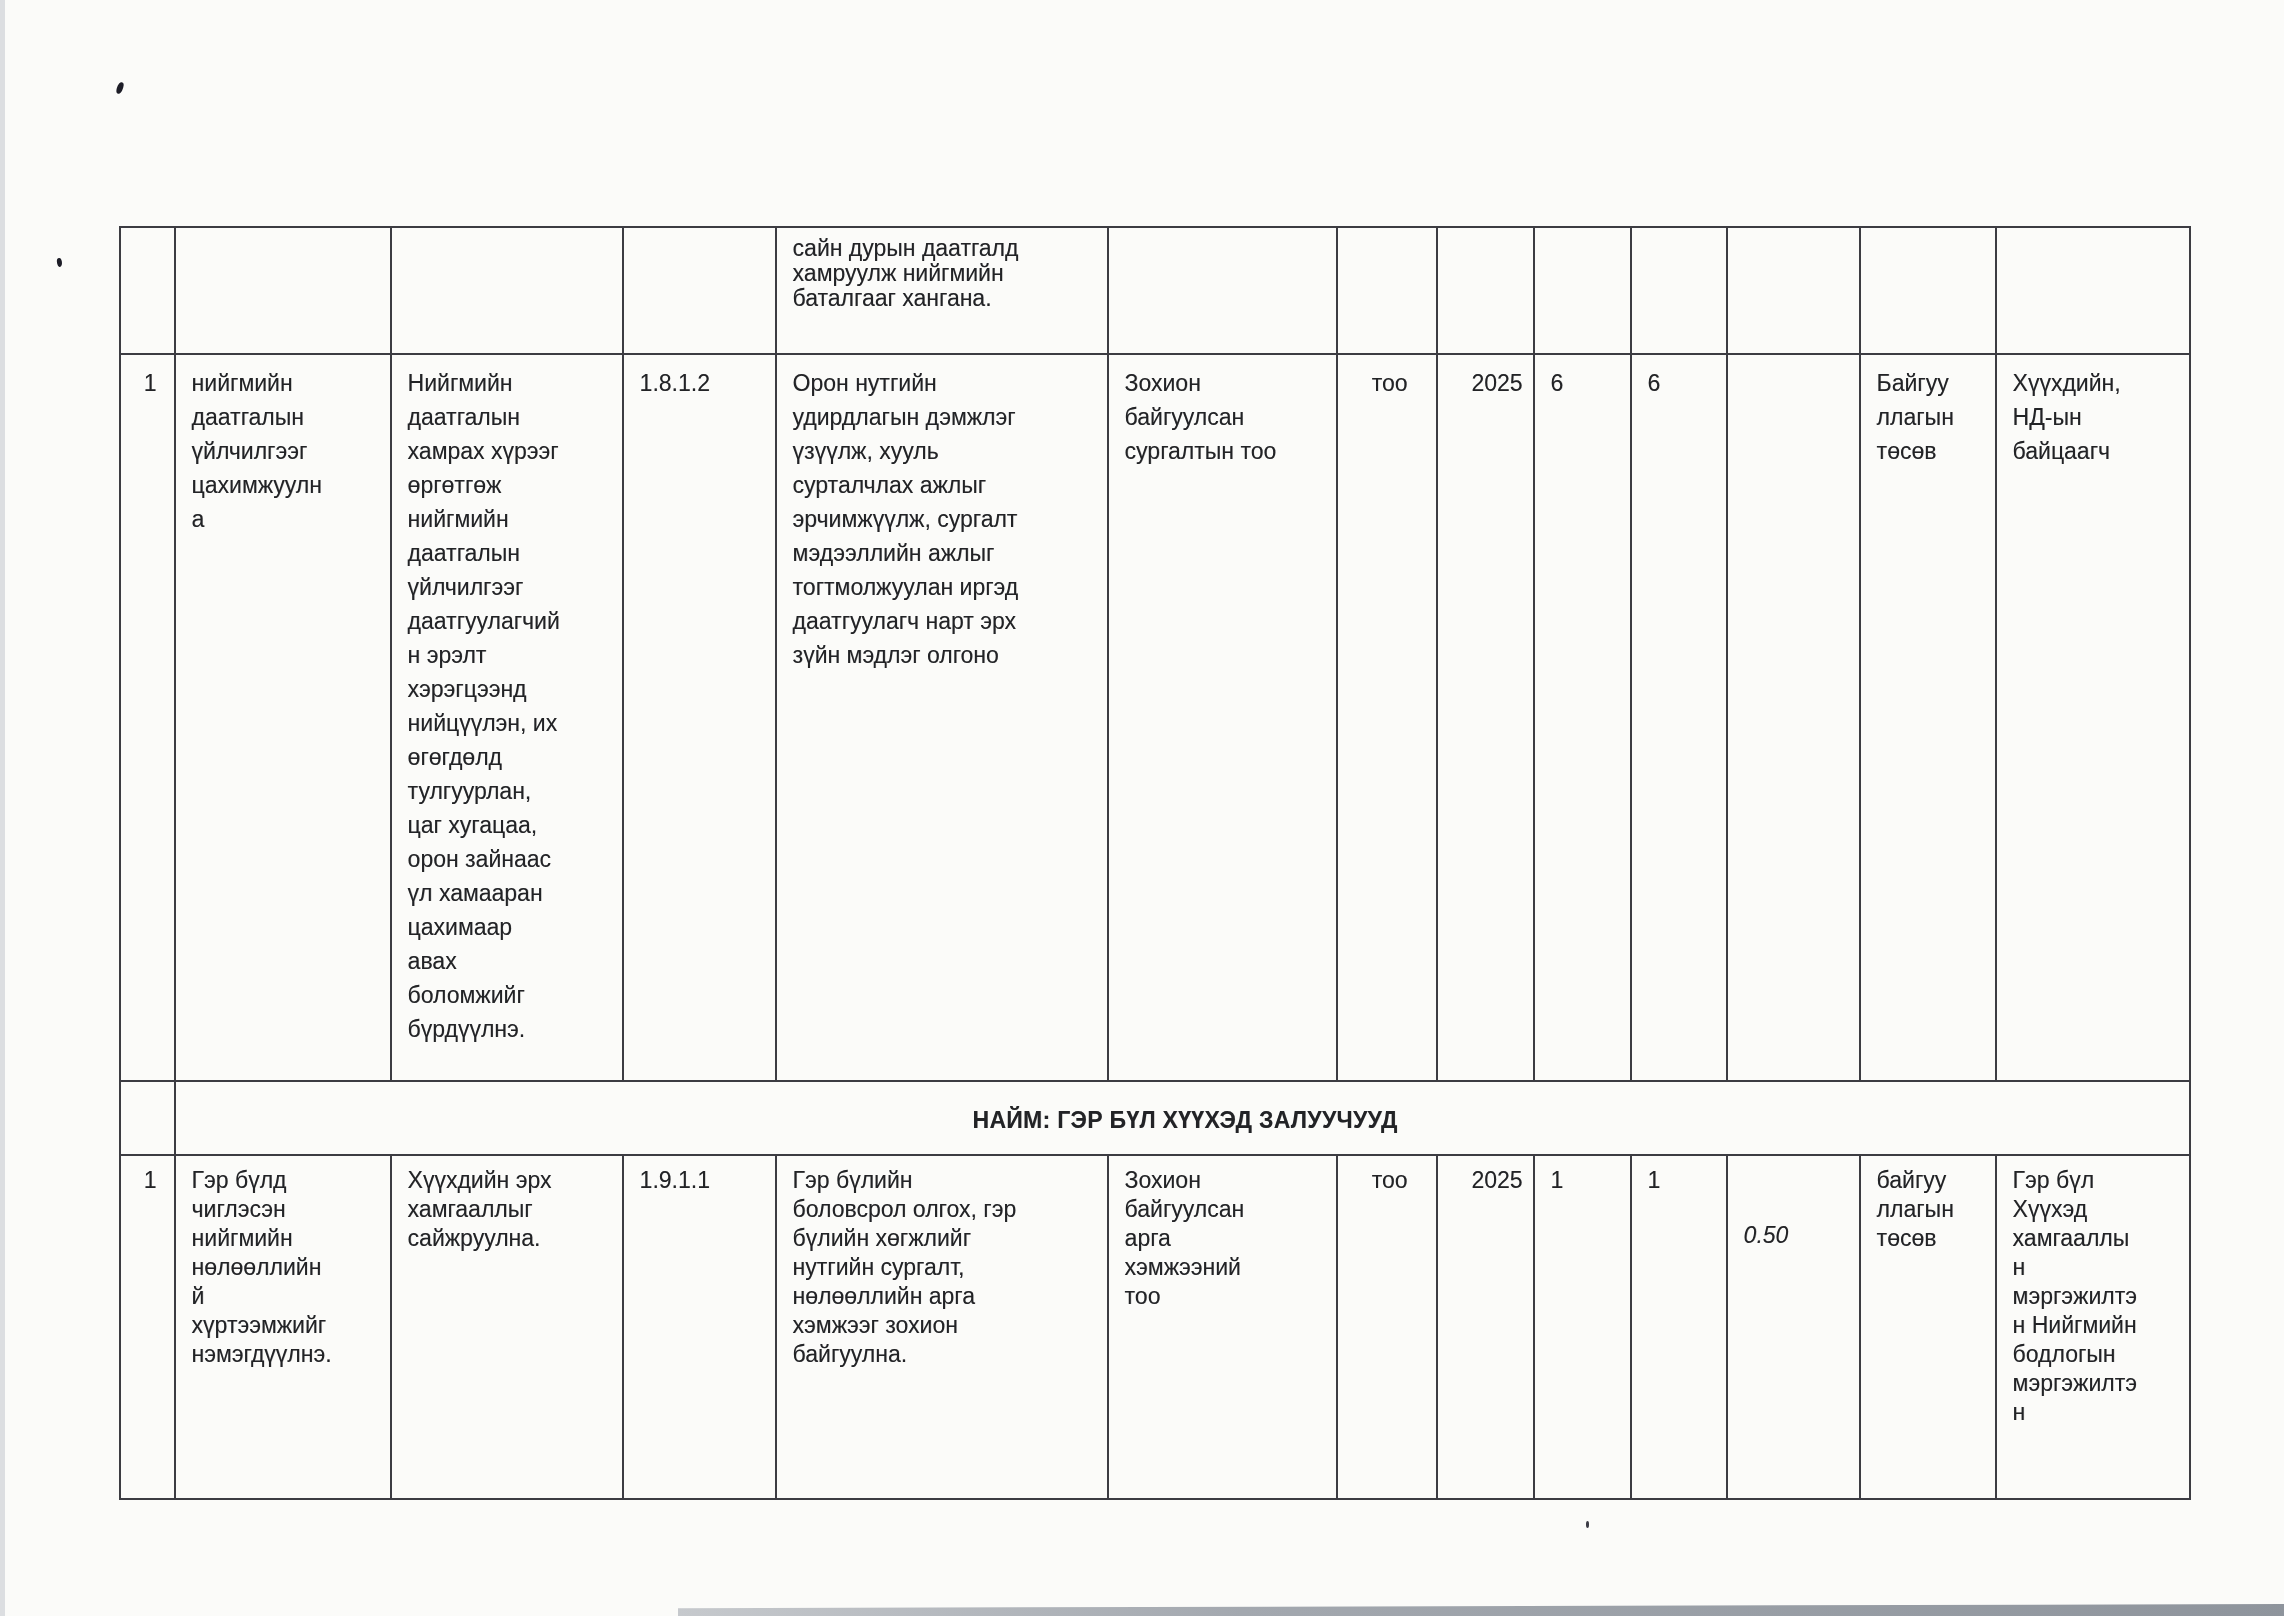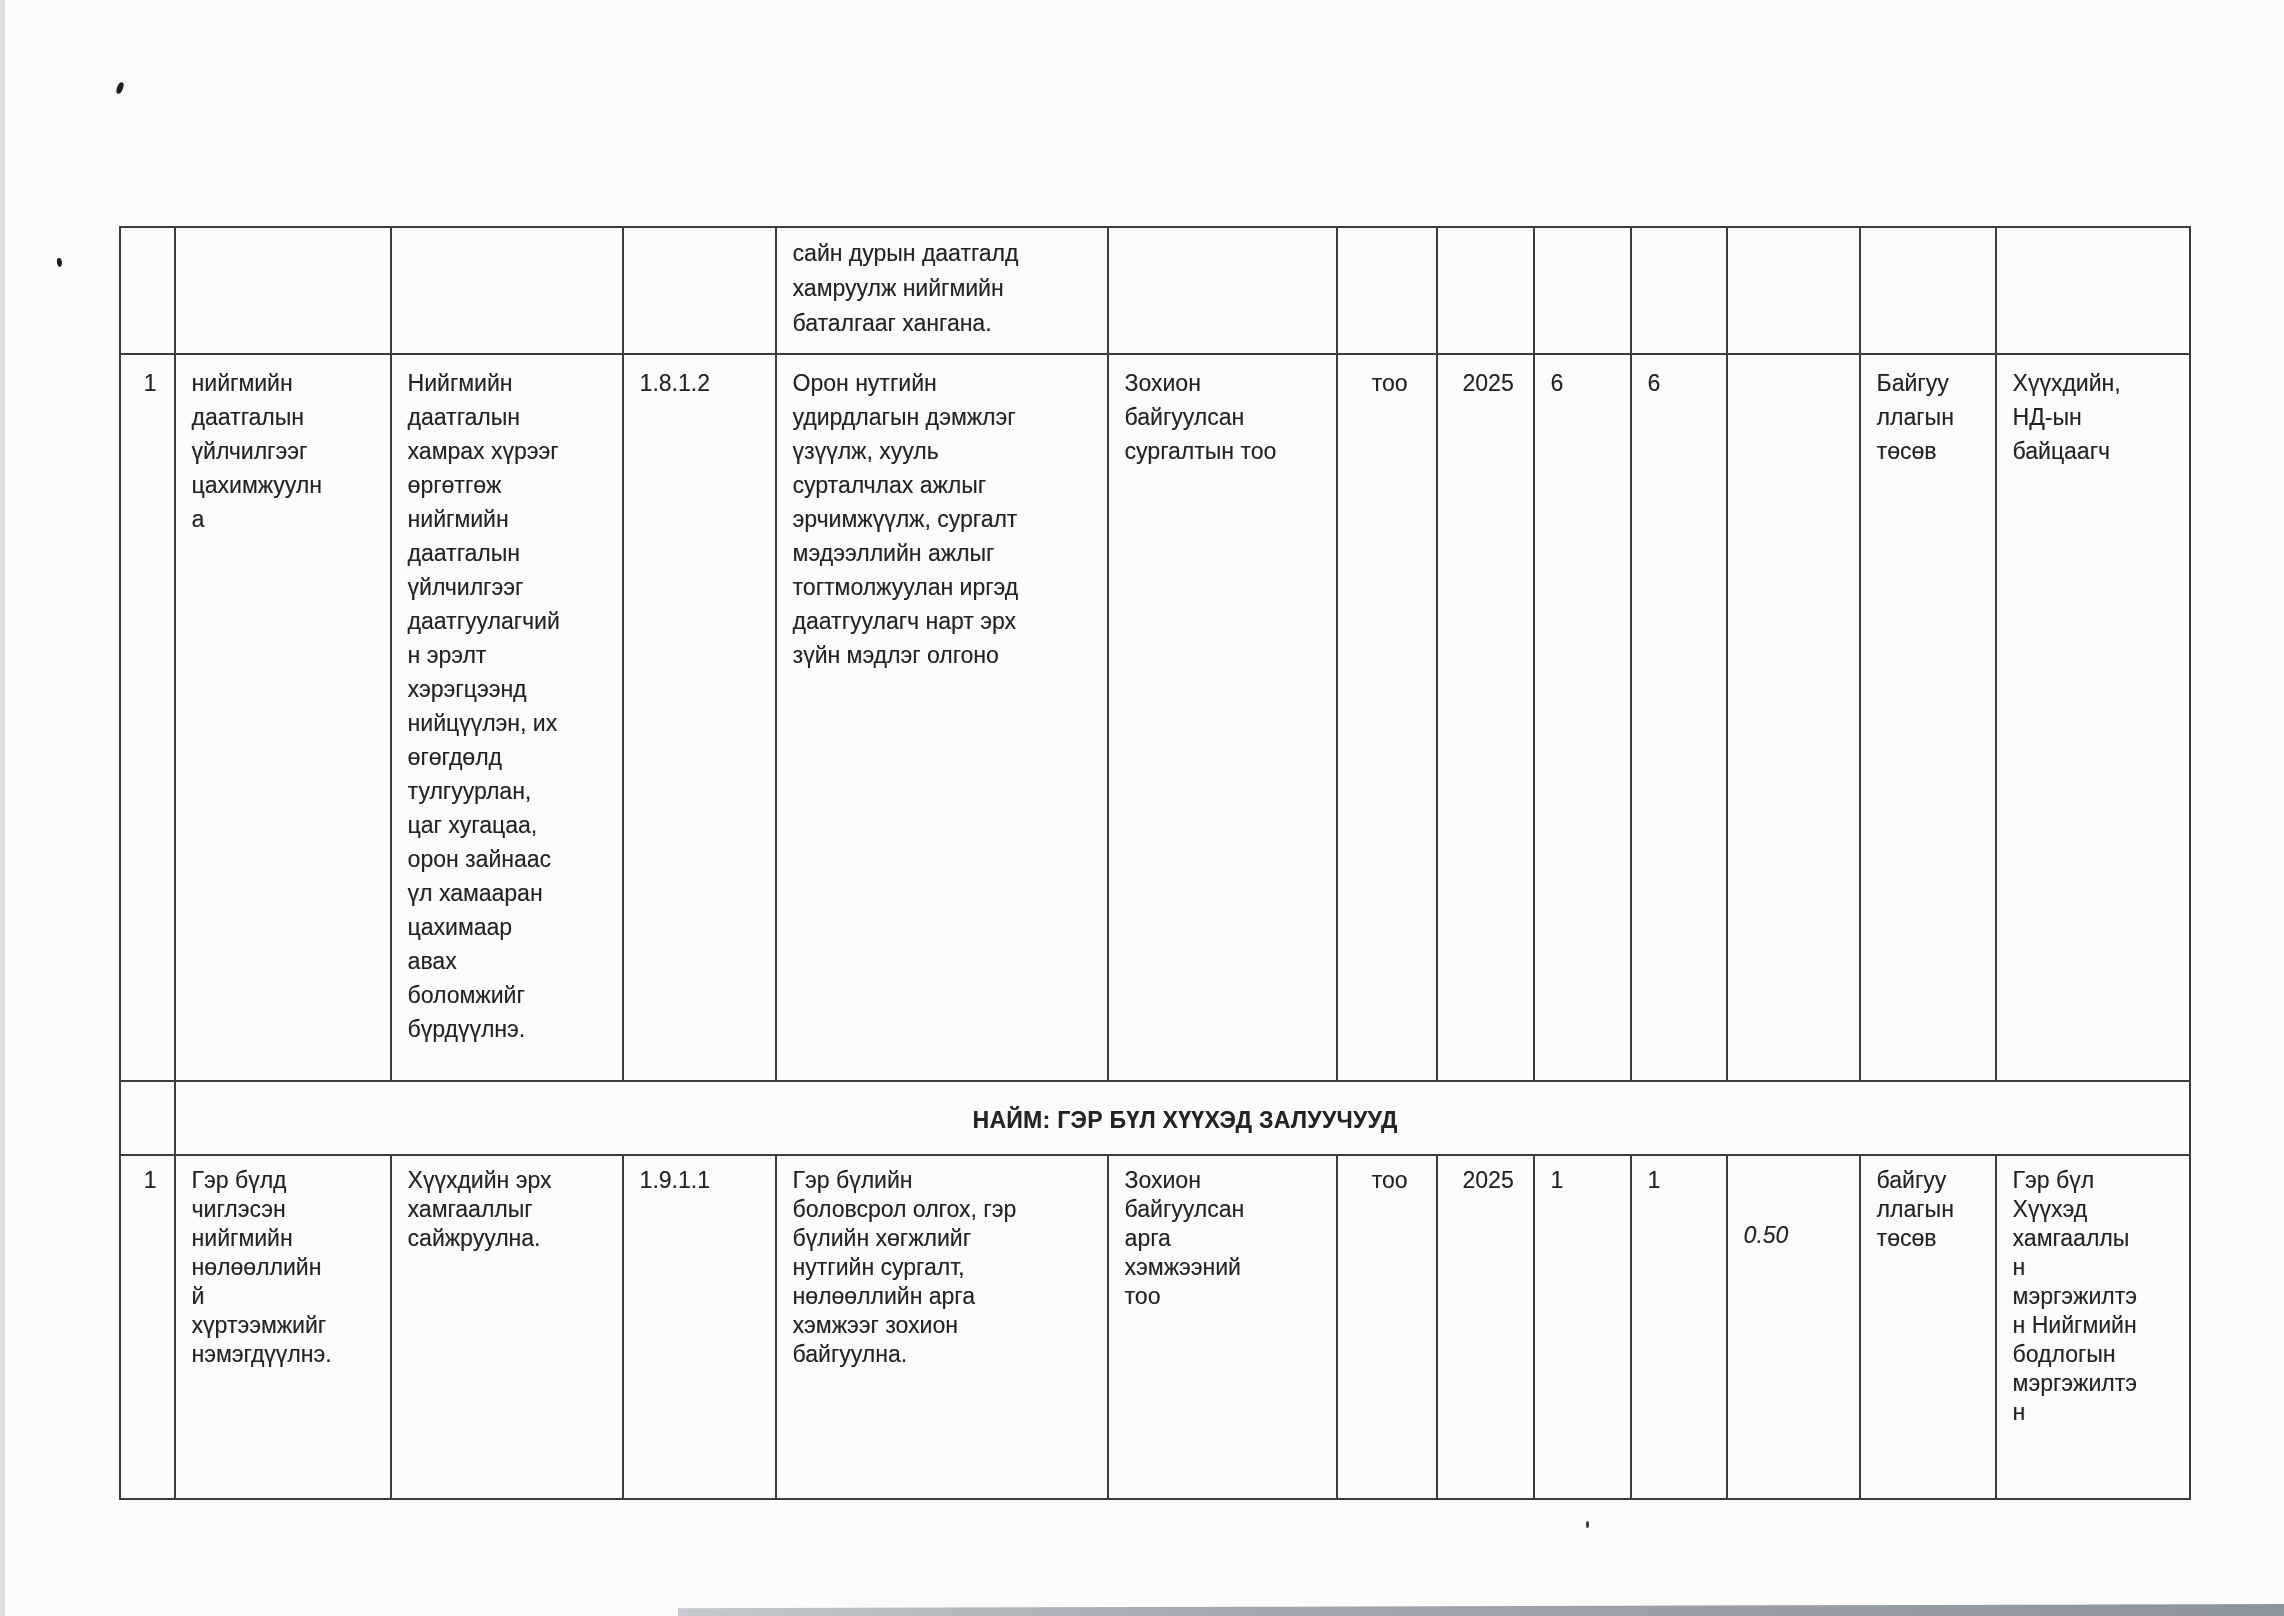--- a/index.html
+++ b/index.html
@@ -30,29 +30,29 @@
     border: 2px solid #3c3c42;
     border-top-width: 2.6px;
     border-bottom-width: 2.6px;
     vertical-align: top;
     font-size: 23px;
     padding: 10.4px 10.4px 6.5px 15.6px;
     white-space: pre-line;
     text-shadow: 0.3px 0.3px 0.5px rgba(40,40,45,0.35);
     overflow: hidden;
   }
-  tr.row-a td { line-height: 35px; height: 111px; padding-top: 7.8px; }
+  tr.row-a td { line-height: 25px; height: 111px; padding-top: 7.8px; }
   tr.row-b td { line-height: 34px; height: 708px; }
   tr.sec-hdr td { height: 55px; vertical-align: middle; border-radius: 20px; }
   tr.row-c td { line-height: 29px; height: 270px; }
 
   td.num-cell { text-align: center; padding-left: 2.6px; padding-right: 2.6px; }
   td.code-cell { padding-left: 13px; }
   td.unit-cell { text-align: center; padding-left: 3.9px; padding-right: 3.9px; }
-  td.year-cell { text-align: center; padding-left: 2.6px; padding-right: 2.6px; }
+  td.year-cell { text-align: right; padding-left: 2.6px; padding-right: 2.6px; }
   td.val-cell { padding-left: 23.5px; }
   td.budget-cell { padding-left: 25px; font-style: italic; }
   tr.row-c td.budget-cell { padding-top: 65px; }
   td.section-cell {
     text-align: center;
     font-weight: bold;
     font-size: 26px;
     padding: 3.9px 0 3.9px 0;
     white-space: normal;
     letter-spacing: 0.3px;

